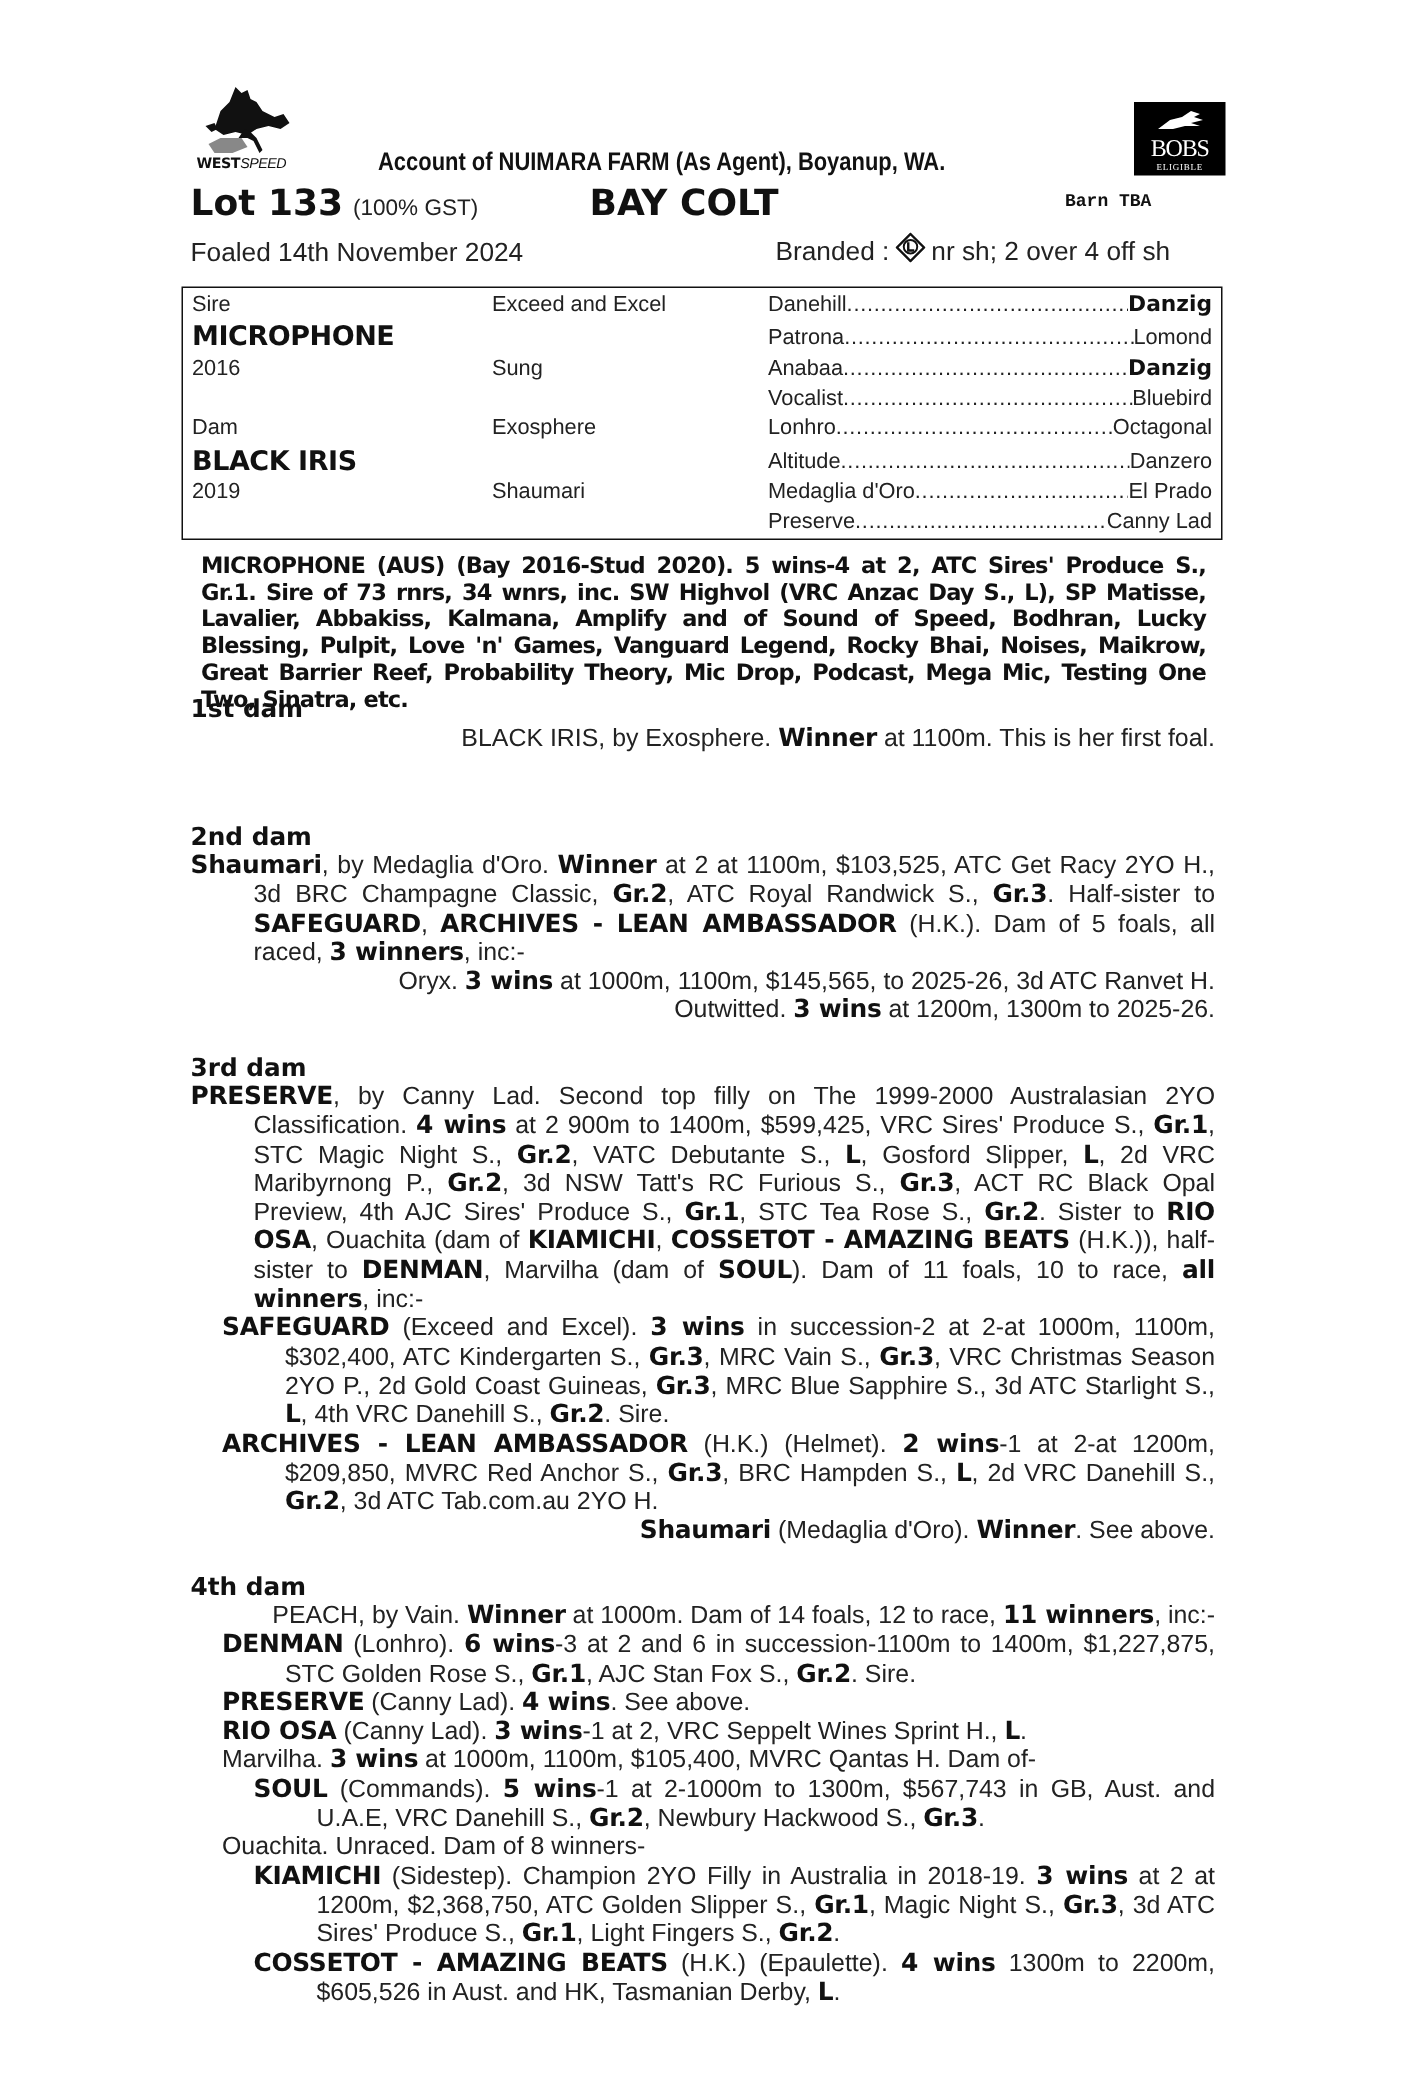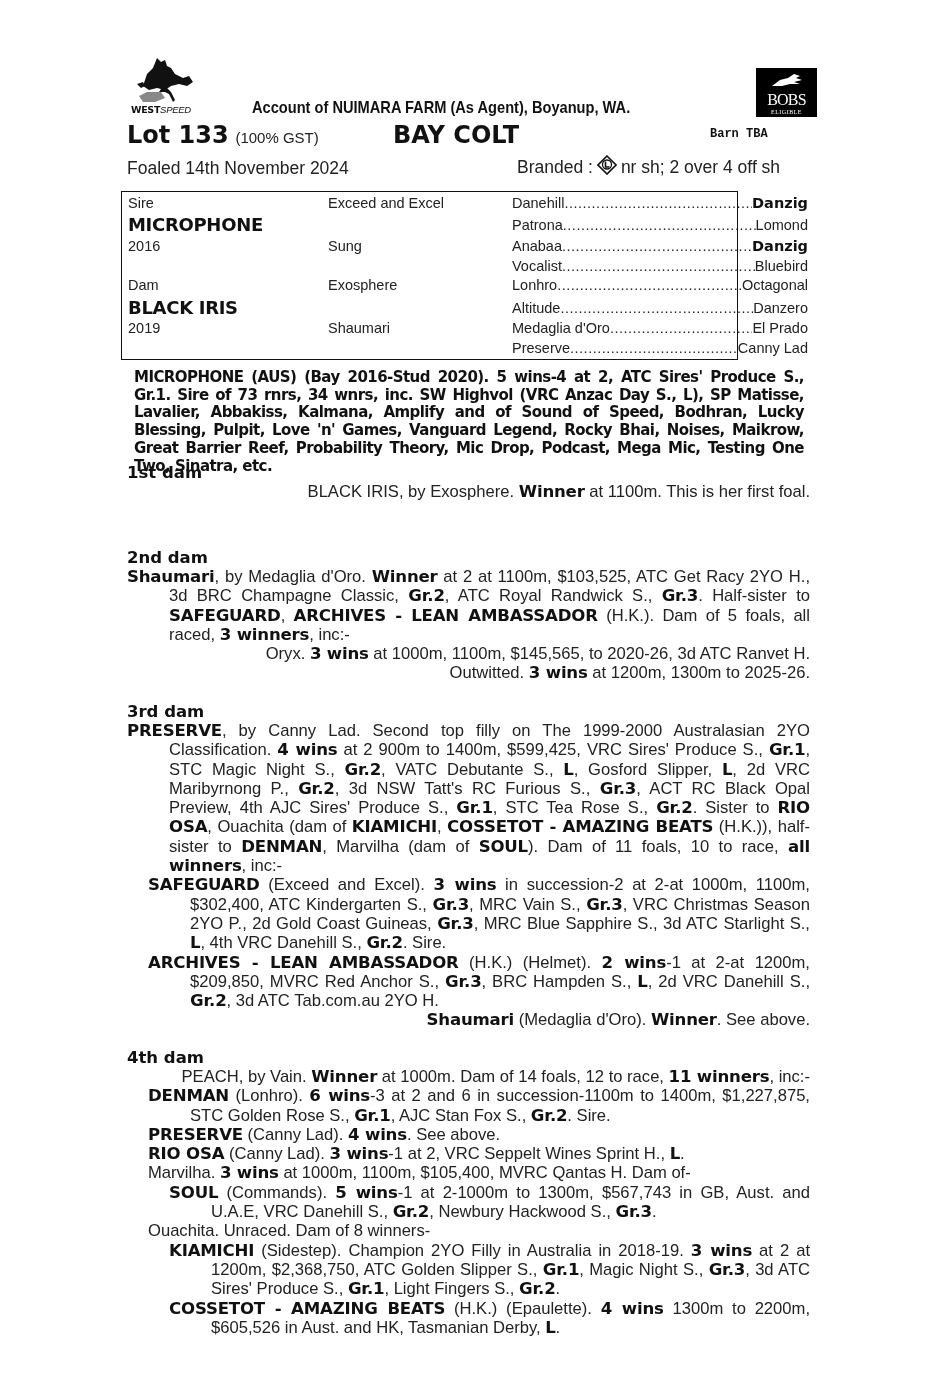--- a/index.html
+++ b/index.html
@@ -20,21 +20,21 @@
   .lot { left: 127px; top: 121px; font-size: 24px; white-space: nowrap; }
   .lot .lot-main { font-weight: 900; font-family: "DejaVu Sans", sans-serif; }
   .lot .lot-gst { font-size: 15px; color: #222; }
   .colour { left: 393px; top: 121px; font-size: 24px; font-weight: 900; font-family: "DejaVu Sans", sans-serif; white-space: nowrap; }
   .barn { left: 710px; top: 127px; font-size: 12px; font-weight: 900; font-family: Liberation Mono, monospace; white-space: nowrap; }
   .foaled { left: 127px; top: 158px; font-size: 17.5px; color: #222; white-space: nowrap; }
   .branded { left: 517px; top: 155px; font-size: 17.5px; color: #222; white-space: nowrap; display: flex; align-items: center; }
   .brand-mark { display: inline-block; width: 20px; height: 20px; margin: 0 4px 4px 4px; }
 
   
-  .pedbox { left: 121px; top: 191px; width: 617px; height: 169px; border: 1.5px solid #111; box-sizing: border-box; }
+  .pedbox { left: 121px; top: 191px; width: 694px; height: 169px; border: 1.5px solid #111; box-sizing: border-box; }
   .ped-cell { position: absolute; font-size: 14.5px; color: #222; white-space: nowrap; }
   .ped-cell.name { font-size: 18px; font-weight: 900; font-family: "DejaVu Sans", sans-serif; color: #111; letter-spacing: -0.3px; }
   .ped-dot { position: absolute; left: 390px; width: 296px; font-size: 14.5px; color: #222; display: flex; white-space: nowrap; }
   .ped-dot .l { flex: 0 0 auto; }
   .ped-dot .dots { flex: 1 1 auto; overflow: hidden; letter-spacing: 0.5px; }
   .ped-dot .dots::before { content: "........................................................................................................................"; }
   .ped-dot .r { flex: 0 0 auto; }
   .ped-dot .r.bold { font-weight: 900; font-family: "DejaVu Sans", sans-serif; color: #111; }
 
   
@@ -149,21 +149,21 @@
 <div class="abs sire-summary">MICROPHONE (AUS) (Bay 2016-Stud 2020). 5 wins-4 at 2, ATC Sires' Produce S., Gr.1. Sire of 73 rnrs, 34 wnrs, inc. SW Highvol (VRC Anzac Day S., L), SP Matisse, Lavalier, Abbakiss, Kalmana, Amplify and of Sound of Speed, Bodhran, Lucky Blessing, Pulpit, Love 'n' Games, Vanguard Legend, Rocky Bhai, Noises, Maikrow, Great Barrier Reef, Probability Theory, Mic Drop, Podcast, Mega Mic, Testing One Two, Sinatra, etc.</div>
 
 <div class="abs family" style="top:463px">
   <h3>1st dam</h3>
   <div class="para pl"><span>BLACK IRIS, by Exosphere. </span><b>Winner</b><span> at 1100m. This is her first foal.</span></div>
 </div>
 
 <div class="abs family" style="top:548px">
   <h3>2nd dam</h3>
   <div class="para p0"><b>Shaumari</b><span>, by Medaglia d'Oro. </span><b>Winner</b><span> at 2 at 1100m, $103,525, ATC Get Racy 2YO H., 3d BRC Champagne Classic, </span><b>Gr.2</b><span>, ATC Royal Randwick S., </span><b>Gr.3</b><span>. Half-sister to </span><b>SAFEGUARD</b><span>, </span><b>ARCHIVES - LEAN AMBASSADOR</b><span> (H.K.). Dam of 5 foals, all raced, </span><b>3 winners</b><span>, inc:-</span></div>
-  <div class="para p1 pl"><span>Oryx. </span><b>3 wins</b><span> at 1000m, 1100m, $145,565, to 2020-26, 3d ATC Ranvet H.</span></div>
+  <div class="para p1 pl"><span>Oryx. </span><b>3 wins</b><span> at 1000m, 1100m, $145,565, to 2025-26, 3d ATC Ranvet H.</span></div>
   <div class="para p1 pl"><span>Outwitted. </span><b>3 wins</b><span> at 1200m, 1300m to 2025-26.</span></div>
 </div>
 
 <div class="abs family" style="top:702px">
   <h3>3rd dam</h3>
   <div class="para p0"><b>PRESERVE</b><span>, by Canny Lad. Second top filly on The 1999-2000 Australasian 2YO Classification. </span><b>4 wins</b><span> at 2 900m to 1400m, $599,425, VRC Sires' Produce S., </span><b>Gr.1</b><span>, STC Magic Night S., </span><b>Gr.2</b><span>, VATC Debutante S., </span><b>L</b><span>, Gosford Slipper, </span><b>L</b><span>, 2d VRC Maribyrnong P., </span><b>Gr.2</b><span>, 3d NSW Tatt's RC Furious S., </span><b>Gr.3</b><span>, ACT RC Black Opal Preview, 4th AJC Sires' Produce S., </span><b>Gr.1</b><span>, STC Tea Rose S., </span><b>Gr.2</b><span>. Sister to </span><b>RIO OSA</b><span>, Ouachita (dam of </span><b>KIAMICHI</b><span>, </span><b>COSSETOT - AMAZING BEATS</b><span> (H.K.)), half-sister to </span><b>DENMAN</b><span>, Marvilha (dam of </span><b>SOUL</b><span>). Dam of 11 foals, 10 to race, </span><b>all winners</b><span>, inc:-</span></div>
   <div class="para p1"><b>SAFEGUARD</b><span> (Exceed and Excel). </span><b>3 wins</b><span> in succession-2 at 2-at 1000m, 1100m, $302,400, ATC Kindergarten S., </span><b>Gr.3</b><span>, MRC Vain S., </span><b>Gr.3</b><span>, VRC Christmas Season 2YO P., 2d Gold Coast Guineas, </span><b>Gr.3</b><span>, MRC Blue Sapphire S., 3d ATC Starlight S., </span><b>L</b><span>, 4th VRC Danehill S., </span><b>Gr.2</b><span>. Sire.</span></div>
   <div class="para p1"><b>ARCHIVES - LEAN AMBASSADOR</b><span> (H.K.) (Helmet). </span><b>2 wins</b><span>-1 at 2-at 1200m, $209,850, MVRC Red Anchor S., </span><b>Gr.3</b><span>, BRC Hampden S., </span><b>L</b><span>, 2d VRC Danehill S., </span><b>Gr.2</b><span>, 3d ATC Tab.com.au 2YO H.</span></div>
   <div class="para p1 pl"><b>Shaumari</b><span> (Medaglia d'Oro). </span><b>Winner</b><span>. See above.</span></div>
 </div>

